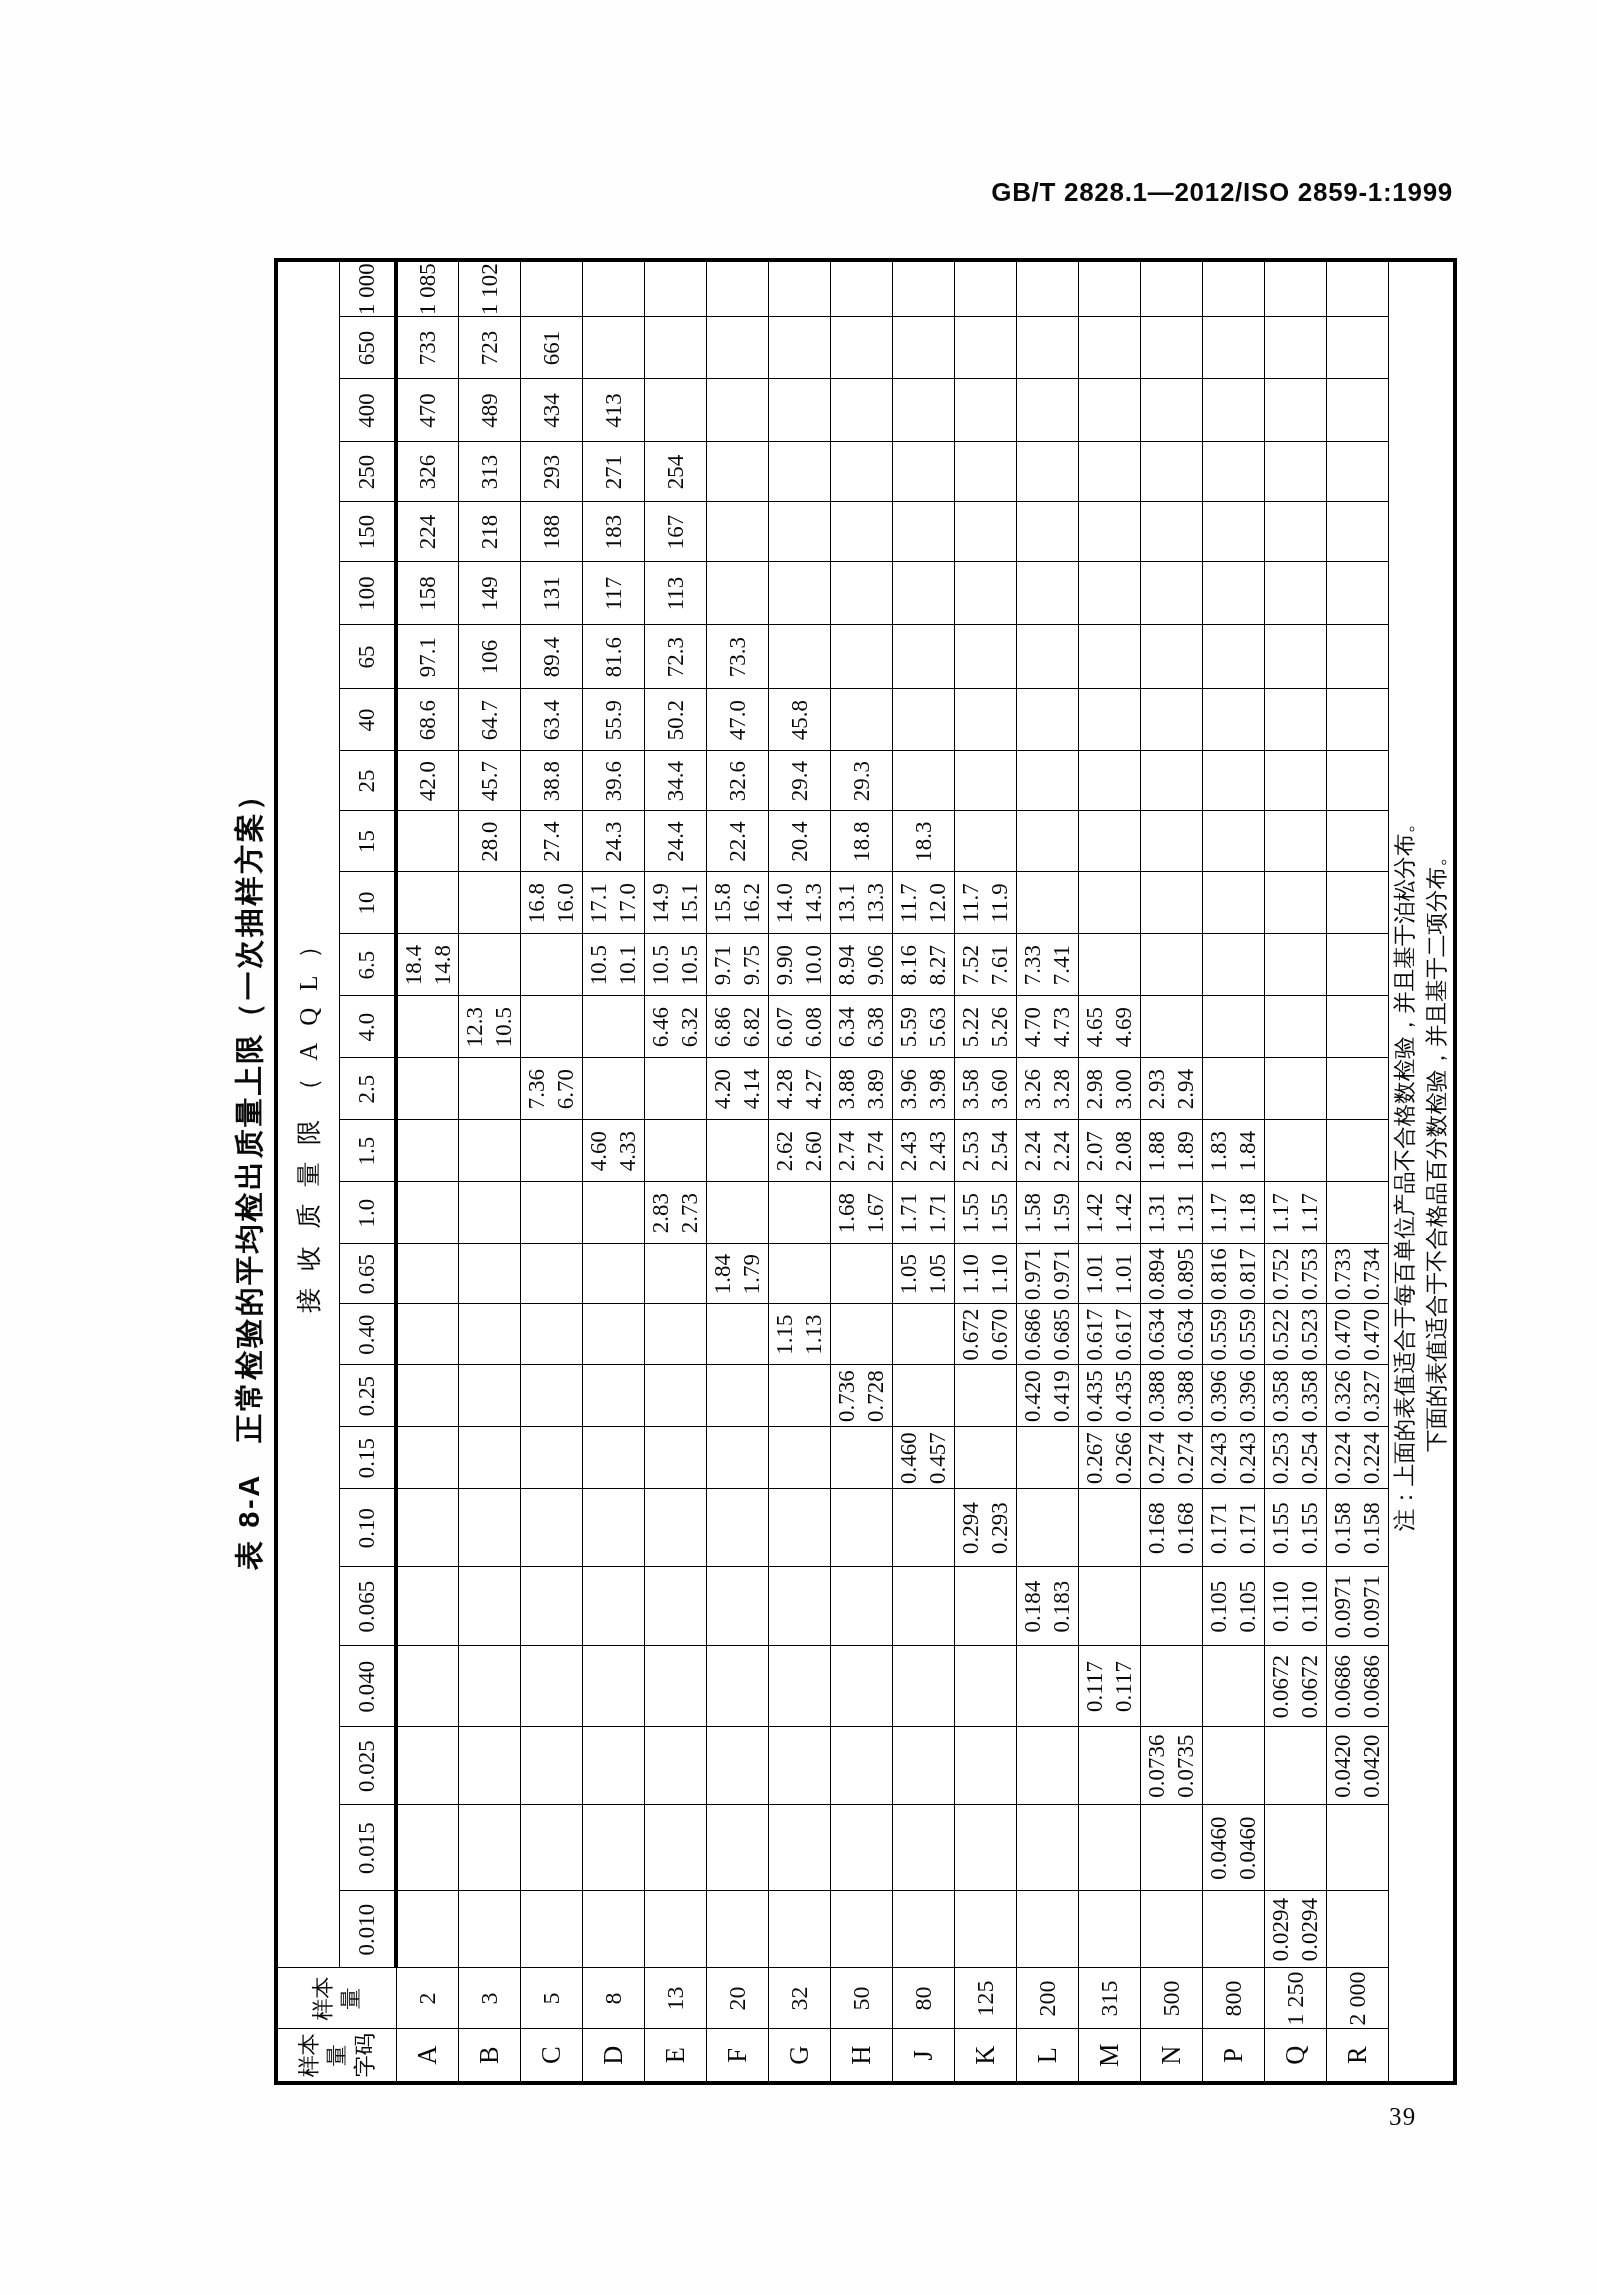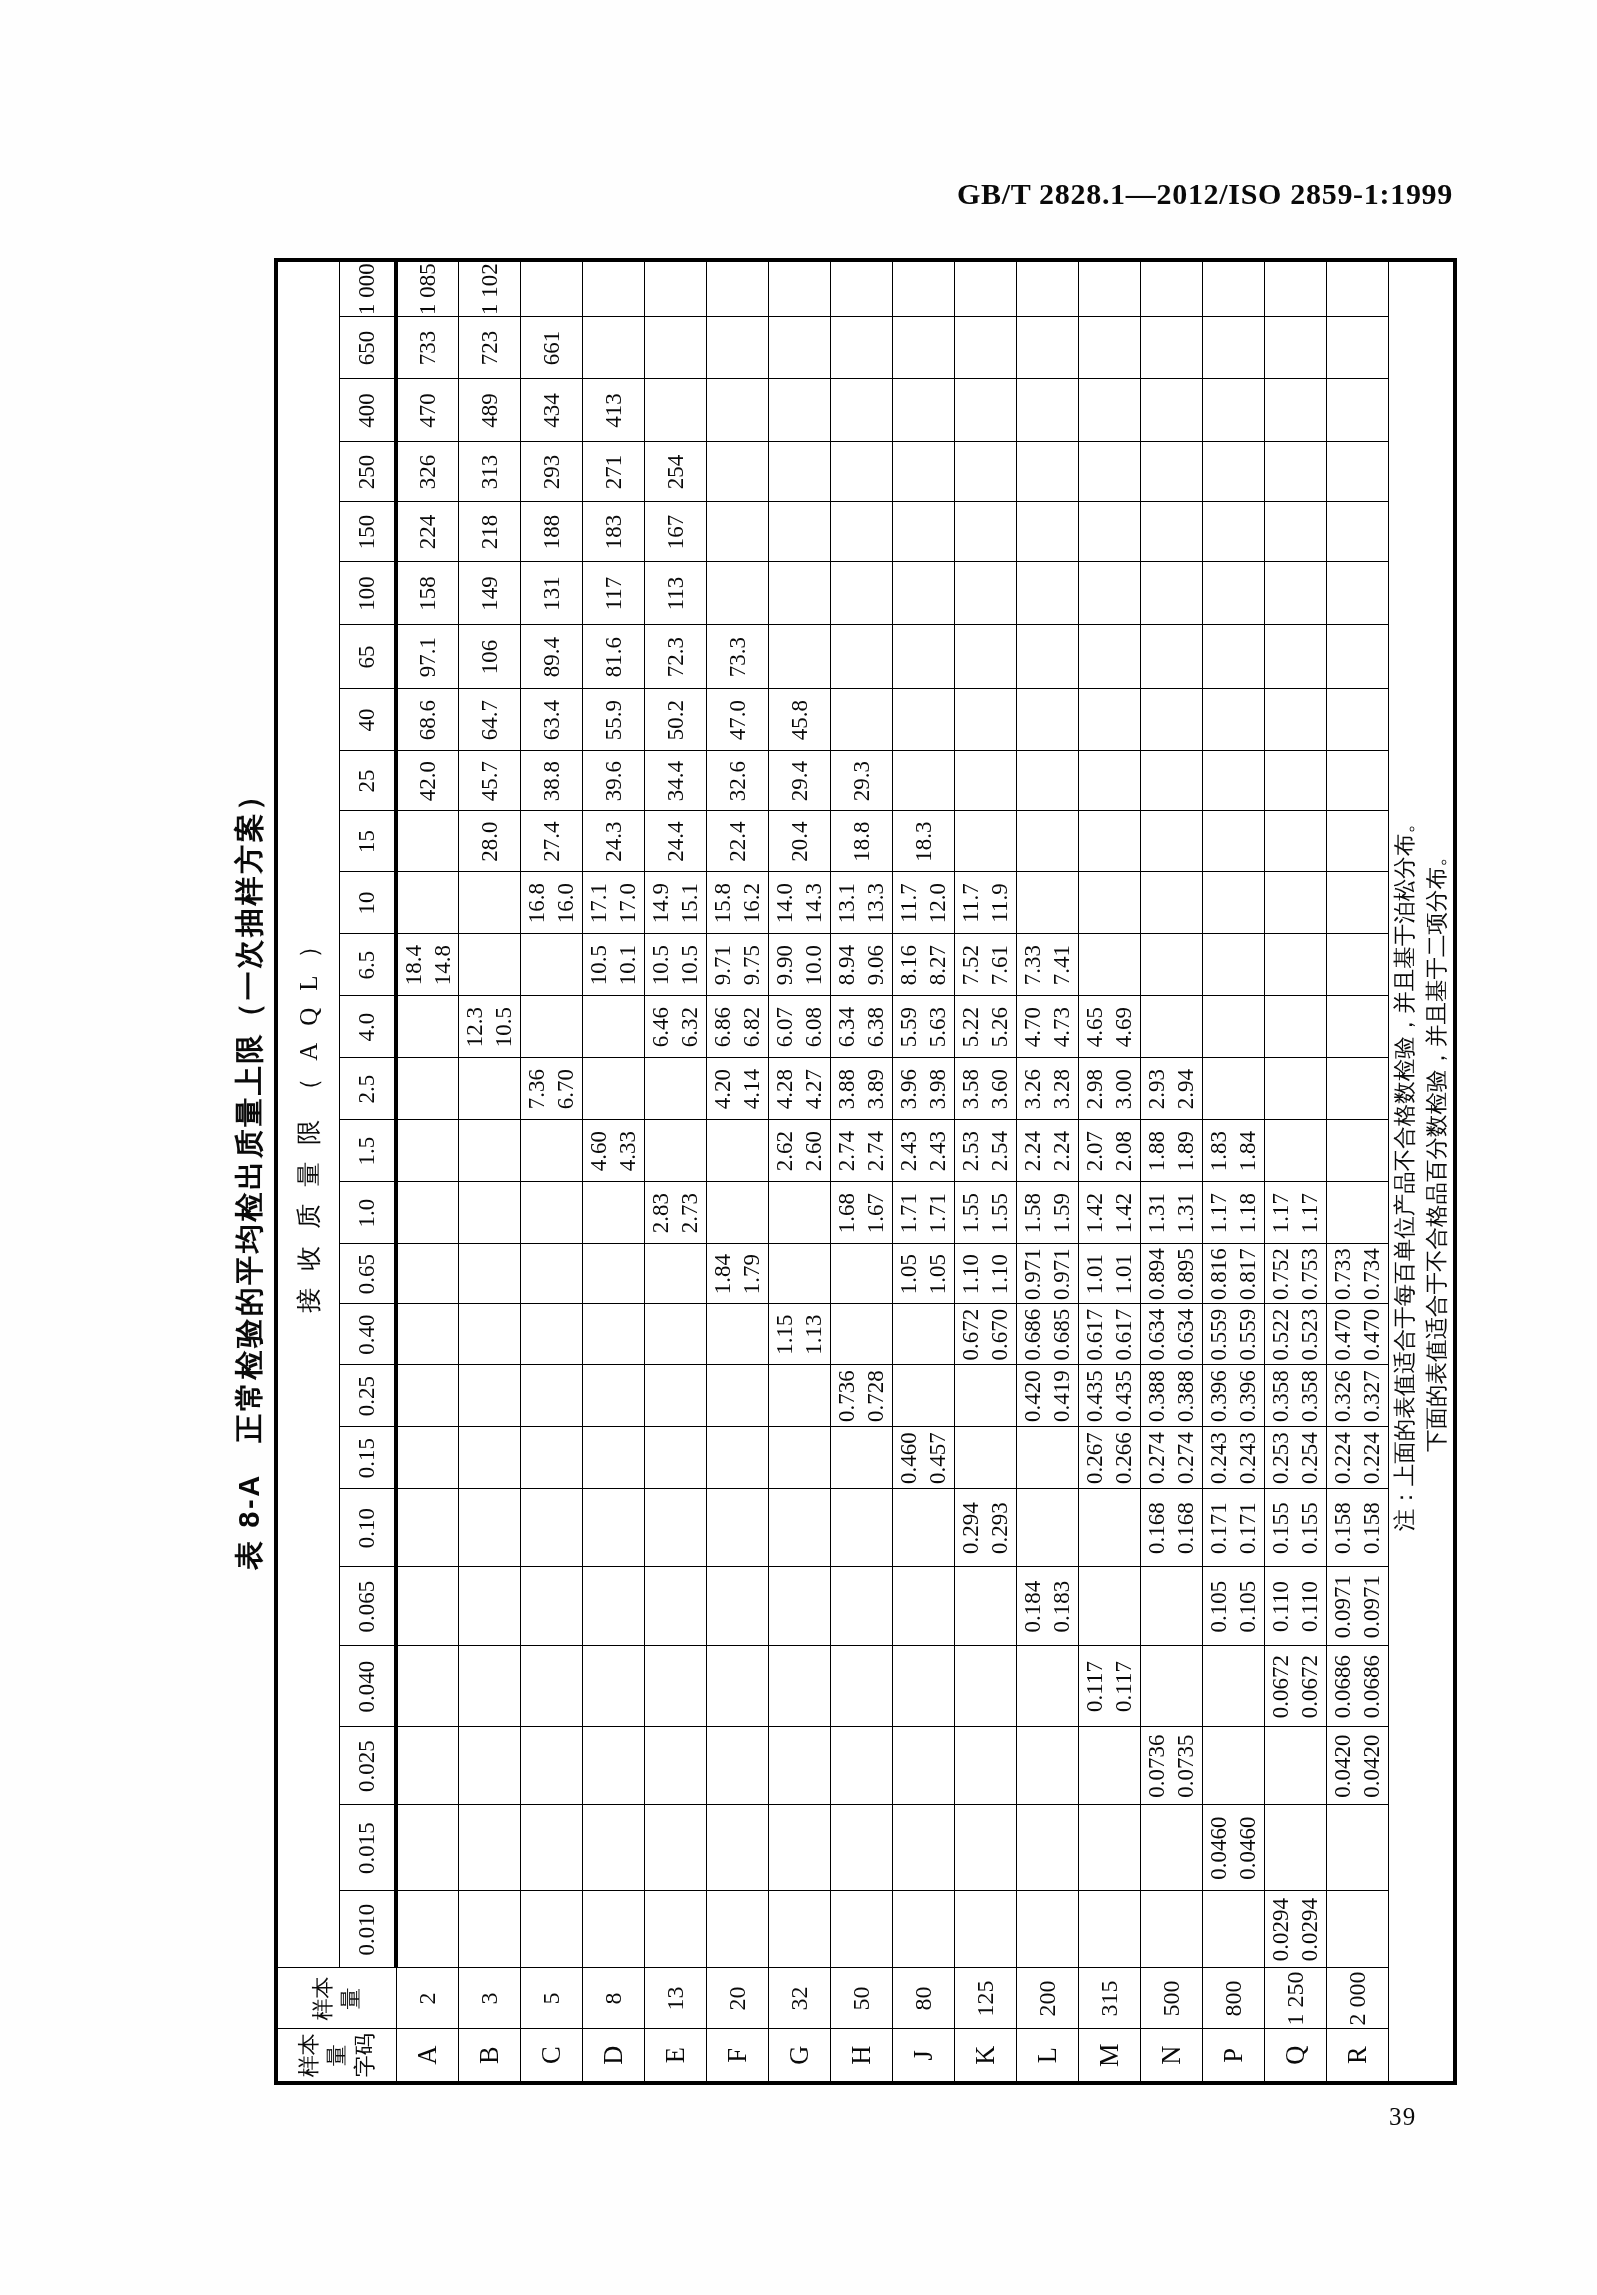--- a/index.html
+++ b/index.html
@@ -2,22 +2,22 @@
 <html style="font-size:10.6px"><head>
 <meta charset="utf-8">
 <style>
   html,body{margin:0;padding:0;}
   body{
     width:1597px;height:2295px;position:relative;background:#fefefe;color:#0a0a0a;
     font-family:"Liberation Serif","DejaVu Serif",serif;overflow:hidden;
   }
   .running-header{
     position:absolute;top:177px;right:144px;
-    font-size:30px;font-weight:bold;letter-spacing:0.7px;white-space:nowrap;
-    font-family:Liberation Serif, serif;
+    font-size:26px;font-weight:bold;letter-spacing:0.7px;white-space:nowrap;
+    font-family:Liberation Sans, sans-serif;
   }
   .page-number{
     position:absolute;left:1389px;top:2103px;font-size:25px;letter-spacing:1.3px;
   }
   
   .rot{
     position:absolute;left:-72px;top:558px;width:1821px;height:1233px;
     transform:rotate(-90deg);transform-origin:50% 50%;
   }
   .table-title{

